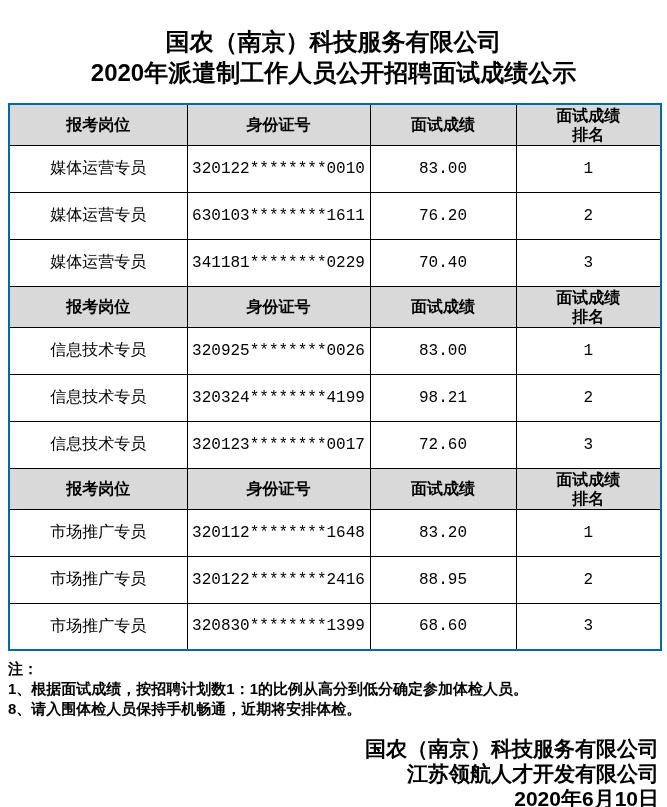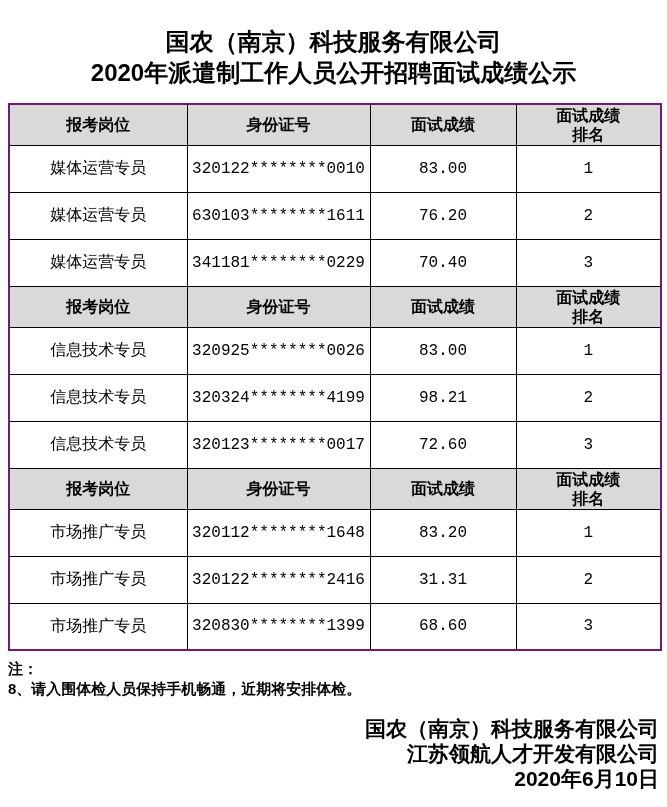--- a/index.html
+++ b/index.html
@@ -20,21 +20,21 @@
     line-height: 31px;
     margin: 0;
     white-space: nowrap;
   }
 
   table.results {
     border-collapse: collapse;
     table-layout: fixed;
     width: 652px;
     margin: 15px 8px 0 8px;
-    border: 2px solid #701a75;
+    border: 2px solid #0369a1;
   }
   table.results th, table.results td {
     border: 1px solid #000000;
     text-align: center;
     vertical-align: middle;
     padding: 0;
     overflow: hidden;
   }
   tr.hdr th {
     background: #d9d9d9;
@@ -152,34 +152,35 @@
 
     <tr class="datarow">
       <td>市场推广专员</td>
       <td class="num">320112********1648</td>
       <td class="num">83.20</td>
       <td class="num">1</td>
     </tr>
     <tr class="datarow">
       <td>市场推广专员</td>
       <td class="num">320122********2416</td>
-      <td class="num">31.31</td>
+      <td class="num">88.95</td>
       <td class="num">2</td>
     </tr>
     <tr class="datarow">
       <td>市场推广专员</td>
       <td class="num">320830********1399</td>
       <td class="num">68.60</td>
       <td class="num">3</td>
     </tr>
   </tbody>
     </table>
 
   <div class="notes">
     <p>注：</p>
+    <p>1、根据面试成绩，按招聘计划数1：1的比例从高分到低分确定参加体检人员。</p>
     <p>8、请入围体检人员保持手机畅通，近期将安排体检。</p>
   </div>
 
   <div class="signature">
     <p>国农（南京）科技服务有限公司</p>
     <p>江苏领航人才开发有限公司</p>
     <p>2020年6月10日</p>
   </div>
 
 </div>

